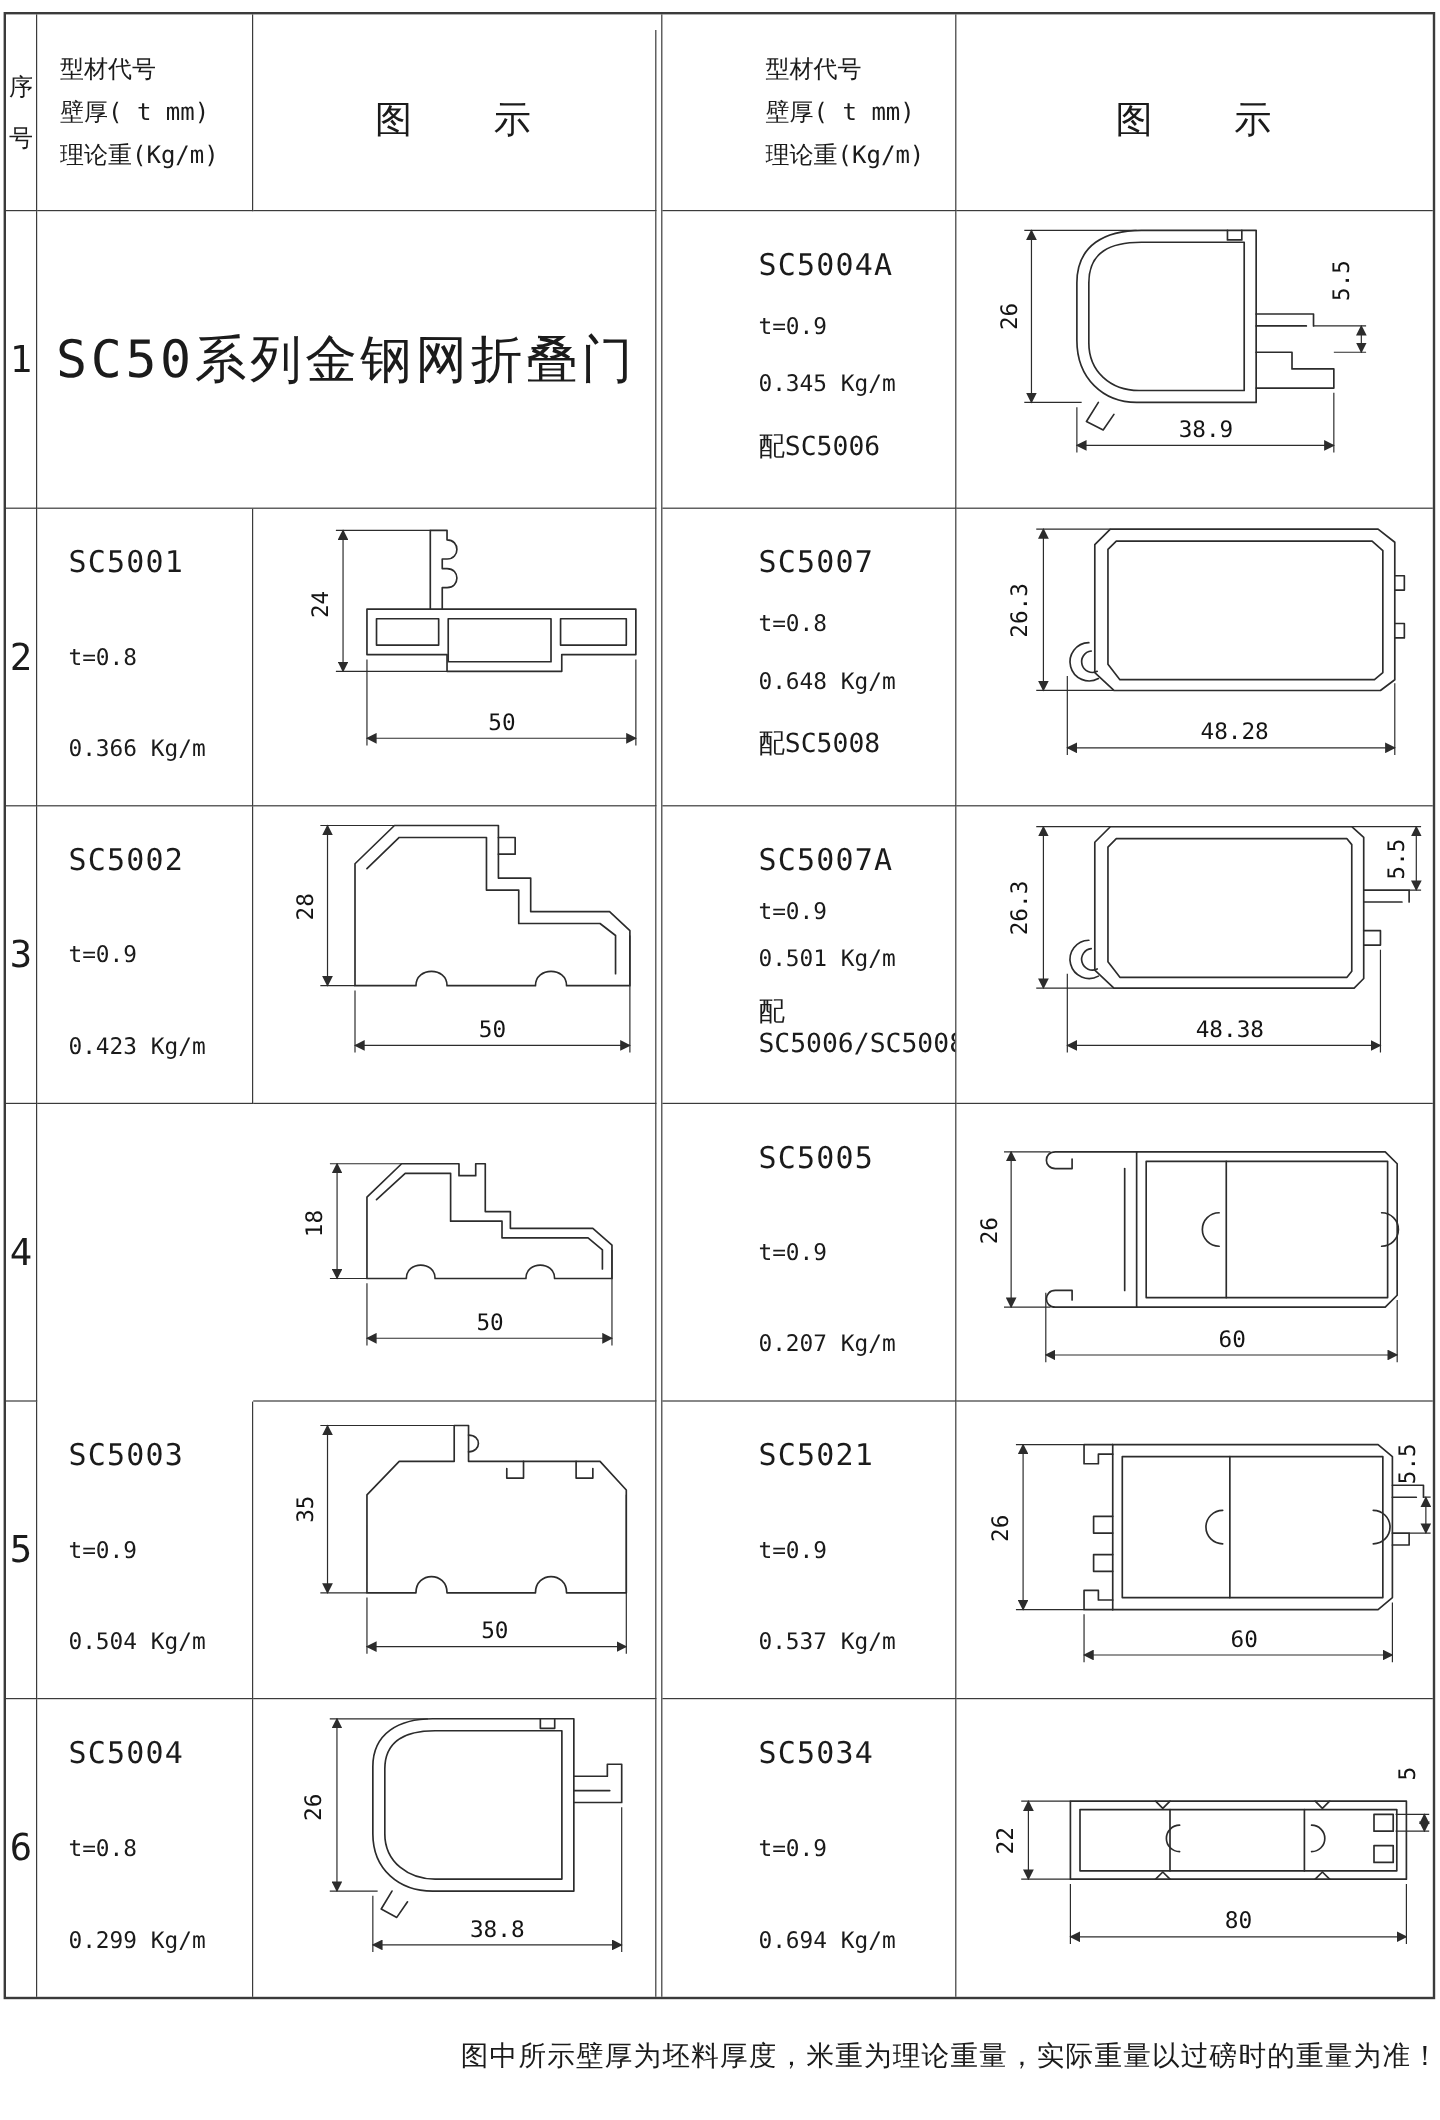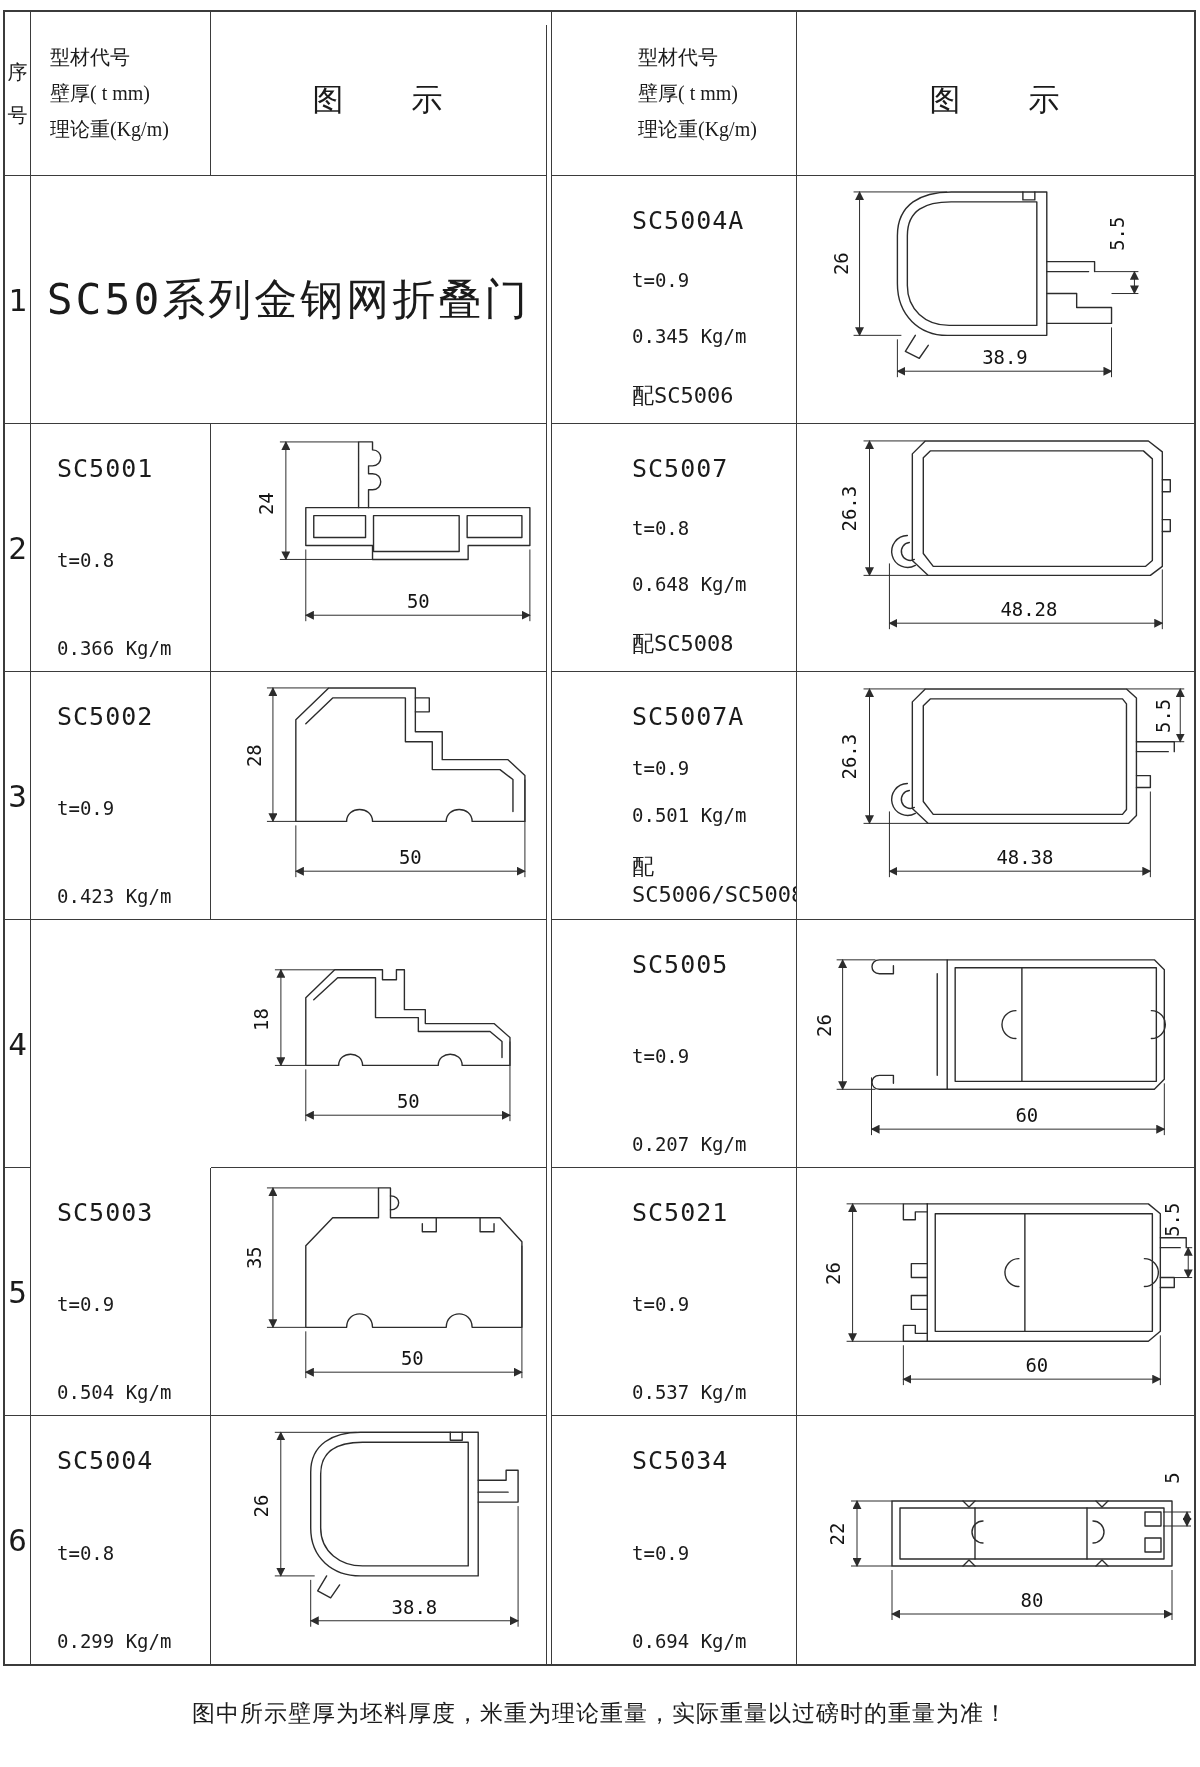--- a/index.html
+++ b/index.html
@@ -21,36 +21,36 @@
     border-bottom:1.5px solid #3b3b3b;
     box-sizing:border-box;position:relative;overflow:hidden;
   }
   .noR{border-right:none;}
   .noB{border-bottom:none;}
   .divider{
     box-sizing:border-box;
     border-right:1.5px solid #3b3b3b;
   }
   .hnum{display:flex;flex-direction:column;align-items:center;justify-content:center;gap:16px;font-size:20px;}
-  .hspec{display:flex;flex-direction:column;justify-content:center;gap:9px;padding-left:19px;font-size:20px;font-family:Liberation Serif, serif;}
+  .hspec{display:flex;flex-direction:column;justify-content:center;gap:9px;padding-left:19px;font-size:20px;}
   .hspecR{padding-left:86px;}
   .hdiag{display:flex;align-items:center;justify-content:center;font-size:31px;white-space:pre;letter-spacing:2px;margin-top:13px;}
   .num{display:flex;align-items:center;justify-content:center;font-size:31px;}
   .title{display:flex;align-items:center;justify-content:center;font-size:43px;font-weight:400;letter-spacing:3px;}
-  .spec{display:flex;flex-direction:column;justify-content:space-between;padding:30px 6px 12px 26px;font-size:19px;}
+  .spec{display:flex;flex-direction:column;justify-content:space-between;padding:30px 6px 36px 26px;font-size:19px;}
   .specR{padding-left:80px;}
   .spec .code{font-size:25px;letter-spacing:1px;}
   .spec .pair{font-size:22px;}
   .diag svg{position:absolute;left:0;top:0;width:100%;height:100%;}
   .profile path,.profile rect,.profile line{fill:none;stroke:#2c2c2c;stroke-width:1.4;stroke-linejoin:round;stroke-linecap:round;}
   .dims line,.dims path{fill:none;stroke:#2c2c2c;stroke-width:1;}
   svg text{font:19px "DejaVu Sans Mono","Liberation Sans",monospace;fill:#141414;}
   .footer{
     position:absolute;top:1698px;left:0;width:100%;
-    text-align:center;font-size:23px;letter-spacing:1px;
+    text-align:right;font-size:23px;letter-spacing:1px;
   }
 </style>
 </head>
 <body>
 
 <svg width="0" height="0" style="position:absolute">
   <defs>
     <marker id="ar" viewBox="0 0 10 10" refX="9" refY="5" markerWidth="9" markerHeight="9" orient="auto-start-reverse">
       <path d="M0,0 L10,5 L0,10 z" fill="#2c2c2c"></path>
     </marker>

